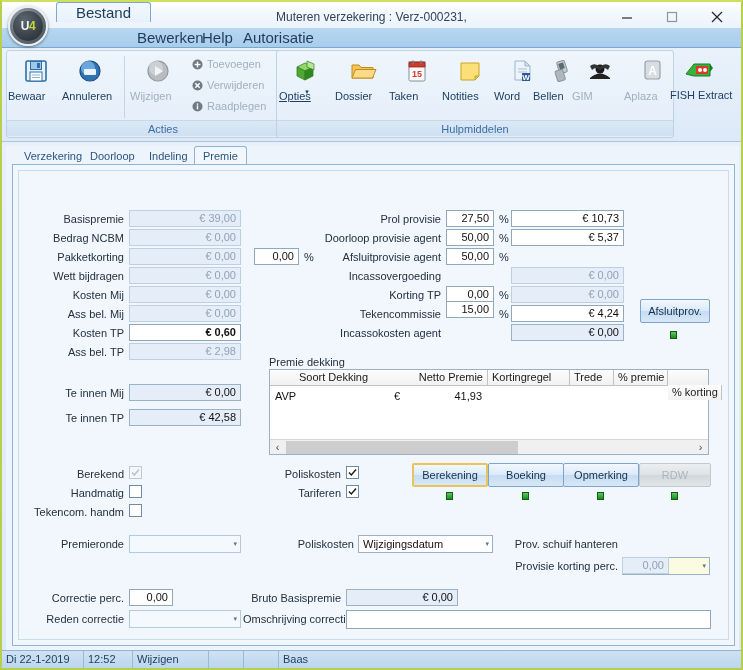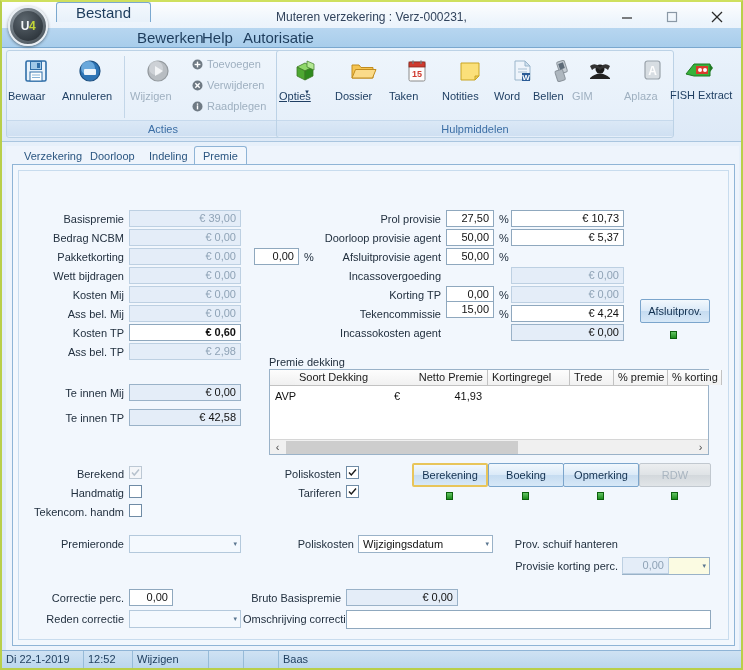--- a/index.html
+++ b/index.html
@@ -540,21 +540,21 @@
         <div class="grouplbl" style="left:250px; top:185px;">Premie dekking</div>
 
         <div class="gridbox" style="left:250px; top:198px; width:440px; height:86px;">
           <div class="gridhdr">
             <div class="gh" style="left:0; width:118px;margin-left:25px;">Soort Dekking</div>
             <div class="gh" style="left:118px; width:8px;"></div>
             <div class="gh r" style="left:126px; width:92px;">Netto Premie</div>
             <div class="gh" style="left:218px; width:82px;">Kortingregel</div>
             <div class="gh" style="left:300px; width:44px;">Trede</div>
             <div class="gh" style="left:344px; width:54px;">% premie</div>
-            <div class="gh" style="left:398px; width:54px;">% korting</div>
+            <div class="gh" style="left:398px; width:54px;margin-top:15px;">% korting</div>
           </div>
 
           <div>
             <div class="grow" style="left:5px; top:19px;">AVP</div>
             <div class="grow" style="left:124px; top:19px;">€</div>
             <div class="grow" style="left:150px; top:19px; width:62px; text-align:right;">41,93</div>
           </div>
 
           <div class="hscroll">
             <div class="ar" style="left:0;">‹</div>

